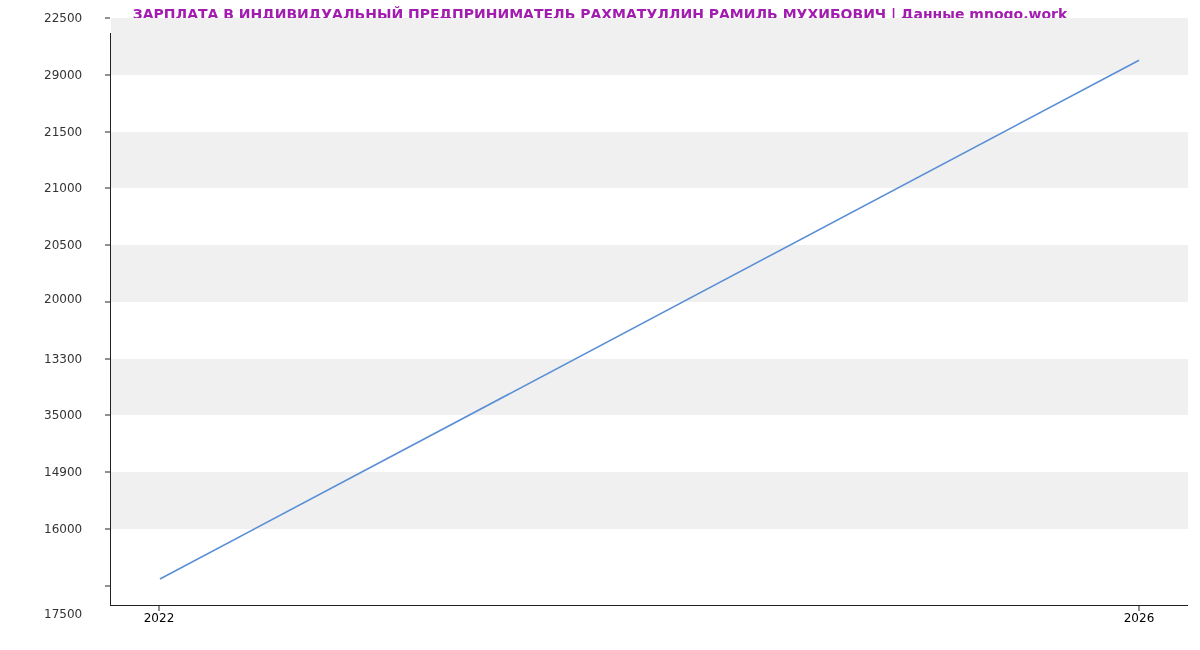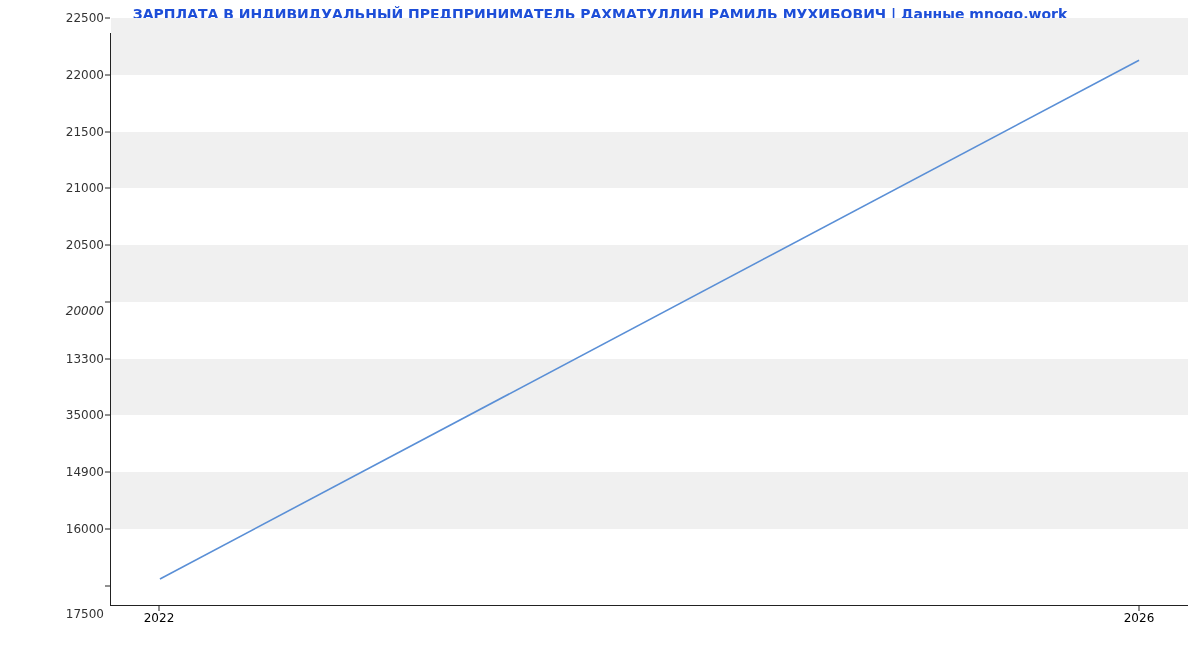--- a/index.html
+++ b/index.html
@@ -17,21 +17,21 @@
     height: 650px;
   }
   .title {
     position: absolute;
     top: 6px;
     left: 0;
     width: 1200px;
     text-align: center;
     font-size: 14px;
     font-weight: 600;
-    color: #1d4ed8;
+    color: #a21caf;
   }
   .plot {
     position: absolute;
     left: 110px;
     top: 33px;
     width: 1078px;
     height: 573px;
     background: #ffffff;
     border-left: 1px solid #222222;
     border-bottom: 1px solid #222222;
@@ -43,21 +43,20 @@
     left: 0;
     width: 100%;
     background: #f0f0f0;
   }
   .y-tick-label {
     position: absolute;
     right: 1096px; 
     transform: translateY(-50%);
     font-size: 12px;
     color: #333333;
-    text-align: right;
     width: 60px;
   }
   .x-tick-label {
     position: absolute;
     top: 611px; 
     transform: translateX(-50%);
     font-size: 12px;
     color: #000000;
   }
   .tick-mark-y {
@@ -106,29 +105,29 @@
 <div class="y-tick-label" style="top: 614px;">17500</div>
     <div class="tick-mark-y" style="top: 585.576px;"></div>
     <div class="y-tick-label" style="top: 528.844px;">16000</div>
     <div class="tick-mark-y" style="top: 528.844px;"></div>
     <div class="y-tick-label" style="top: 472.111px;">14900</div>
     <div class="tick-mark-y" style="top: 472.111px;"></div>
     <div class="y-tick-label" style="top: 415.378px;">35000</div>
     <div class="tick-mark-y" style="top: 415.378px;"></div>
     <div class="y-tick-label" style="top: 358.646px;">13300</div>
     <div class="tick-mark-y" style="top: 358.646px;"></div>
-    <div class="y-tick-label" style="top: 311px; font-style: italic;">20000</div>
+    <div class="y-tick-label" style="top: 299px;">20000</div>
     <div class="tick-mark-y" style="top: 301.913px;"></div>
     <div class="y-tick-label" style="top: 245.18px;">20500</div>
     <div class="tick-mark-y" style="top: 245.18px;"></div>
     <div class="y-tick-label" style="top: 188.448px;">21000</div>
     <div class="tick-mark-y" style="top: 188.448px;"></div>
     <div class="y-tick-label" style="top: 131.715px;">21500</div>
     <div class="tick-mark-y" style="top: 131.715px;"></div>
-    <div class="y-tick-label" style="top: 74.9822px;">22000</div>
+    <div class="y-tick-label" style="top: 74.9822px;">29000</div>
     <div class="tick-mark-y" style="top: 74.9822px;"></div>
     <div class="y-tick-label" style="top: 18.2495px;">22500</div>
     <div class="tick-mark-y" style="top: 18.2495px;"></div>
     <div class="x-tick-label" style="left: 159px;">2022</div>
     <div class="tick-mark-x" style="left: 159px;"></div>
     <div class="x-tick-label" style="left: 1139px;">2026</div>
     <div class="tick-mark-x" style="left: 1139px;"></div>
   </div>
 
 </body></html>

